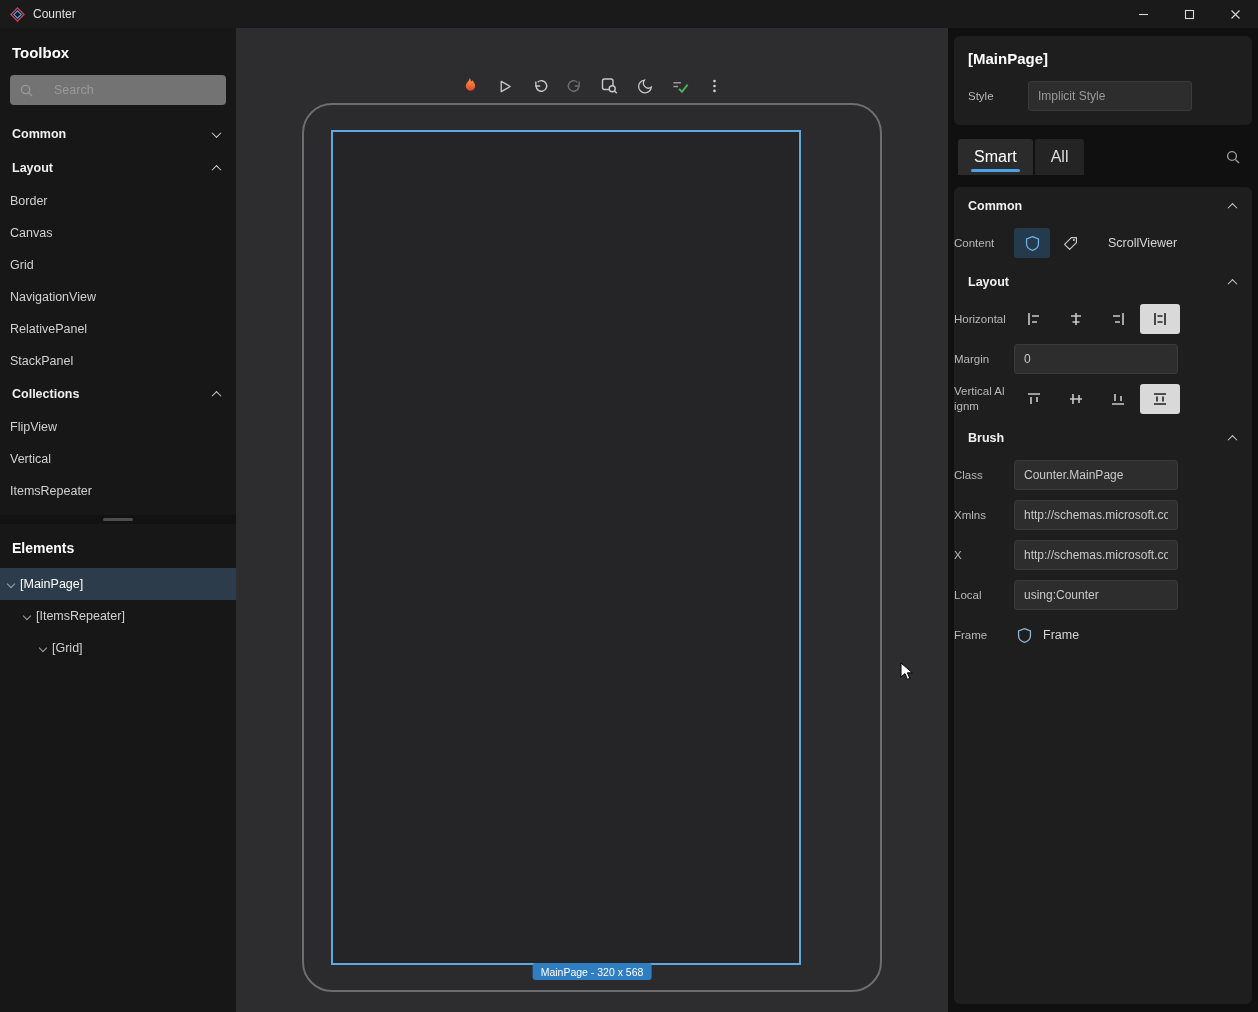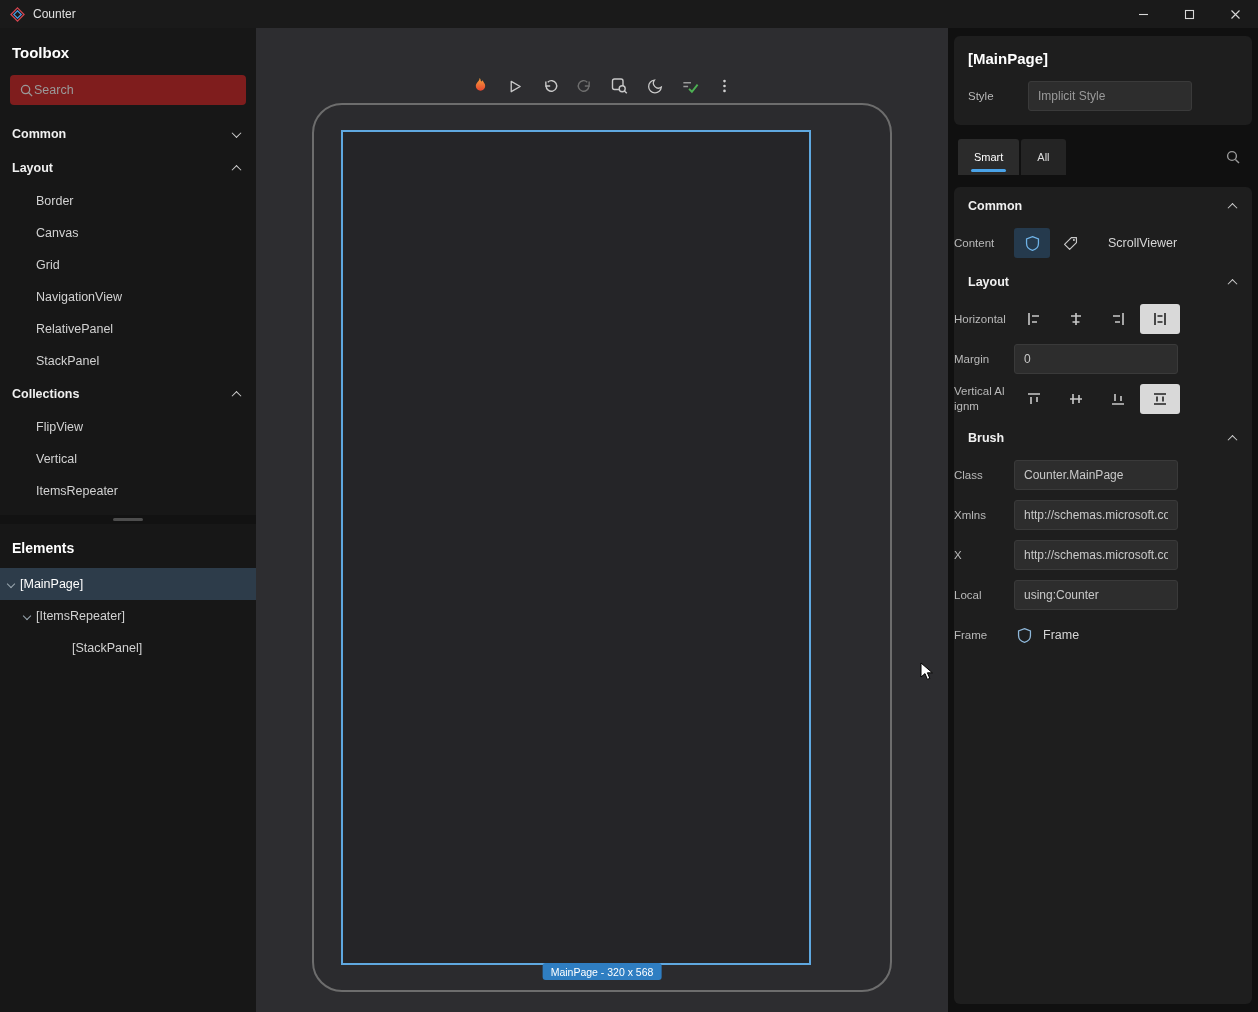--- a/index.html
+++ b/index.html
@@ -19,27 +19,27 @@
   
   .titlebar { height: 28px; flex: none; background: #1a1a1a; display: flex; align-items: center; }
   .app-icon { margin: 0 8px 0 10px; display: flex; }
   .app-title { font-size: 12px; color: #e0e0e0; }
   .win-controls { margin-left: auto; display: flex; height: 100%; }
   .winbtn { width: 46px; height: 100%; display: flex; align-items: center; justify-content: center; }
 
   .main { flex: 1; display: flex; min-height: 0; }
 
   
-  .left { width: 256px; flex: none; background: #171717; display: flex; flex-direction: column; overflow: hidden; }
+  .left { width: 236px; flex: none; background: #171717; display: flex; flex-direction: column; overflow: hidden; }
   .panel-title { font-size: 15px; font-weight: 700; padding: 16px 12px 12px; color: #fff; }
-  .search { margin: 2px 10px 12px; height: 30px; background: #7f1d1d; border-radius: 4px; display: flex; align-items: center; padding: 0 9px; gap: 0; }
+  .search { margin: 2px 10px 12px; height: 30px; background: #737373; border-radius: 4px; display: flex; align-items: center; padding: 0 9px; gap: 20px; }
   .search input { flex: 1; min-width: 0; background: transparent; border: none; outline: none; color: #ddd; font-size: 12.5px; }
   .search input::placeholder { color: #9a9a9a; }
   .sec-h { height: 34px; display: flex; align-items: center; justify-content: space-between; padding: 0 16px 0 12px; font-weight: 700; font-size: 12.5px; color: #f0f0f0; cursor: pointer; }
-  .tb-item { height: 32px; display: flex; align-items: center; padding-left: 36px; color: #d2d2d2; cursor: pointer; }
+  .tb-item { height: 32px; display: flex; align-items: center; padding-left: 10px; color: #d2d2d2; cursor: pointer; }
   .chev { width: 7px; height: 7px; border-right: 1.6px solid #cfcfcf; border-bottom: 1.6px solid #cfcfcf; display: inline-block; flex: none; }
   .chev.down { transform: rotate(45deg) translate(-1px,-1px); }
   .chev.up { transform: rotate(-135deg) translate(-1px,-1px); }
   .splitter { height: 9px; background: #121212; display: flex; align-items: center; justify-content: center; margin-top: 8px; cursor: row-resize; }
   .grip { width: 30px; height: 3px; background: #4d4d4d; border-radius: 2px; }
   .tree { display: flex; flex-direction: column; }
   .tree-row { height: 32px; display: flex; align-items: center; gap: 6px; color: #d2d2d2; cursor: pointer; }
   .tree-row.selected { background: #2d3c4a; color: #fff; }
   .tcar { width: 6px; height: 6px; border-right: 1.4px solid #9aa7b0; border-bottom: 1.4px solid #9aa7b0; transform: rotate(45deg); flex: none; }
 
@@ -56,21 +56,21 @@
   .right { width: 310px; flex: none; background: #101010; padding: 8px 6px; display: flex; flex-direction: column; gap: 12px; overflow: hidden; }
   .card { background: #1e1e1e; border-radius: 6px; }
   .card.head { padding: 14px; flex: none; }
   .insp-title { font-size: 15px; font-weight: 700; color: #fff; margin-bottom: 14px; }
   .prow { display: flex; align-items: center; padding: 5px 0; min-height: 40px; }
   .card.head .prow { padding: 0; min-height: 30px; }
   .plabel { width: 52px; flex: none; margin-right: 8px; font-size: 11.5px; color: #b9b9b9; line-height: 1.3; word-break: break-all; }
   .pinput { width: 164px; height: 30px; background: #2d2d2d; border: 1px solid #3a3a3a; border-radius: 3px; color: #c9c9c9; font-size: 12px; padding: 0 9px; white-space: nowrap; overflow: hidden; outline: none; }
   .pinput.dim { color: #9a9a9a; }
   .tabs { display: flex; align-items: center; gap: 2px; padding: 0 4px; margin-top: 2px; flex: none; }
-  .tab { height: 36px; padding: 0 16px; background: #242424; color: #ddd; font-size: 11px; position: relative; border-radius: 3px 3px 0 0; }
+  .tab { height: 36px; padding: 0 16px; background: #242424; color: #ddd; font-size: 16px; position: relative; border-radius: 3px 3px 0 0; }
   .tab.active { background: #2b2b2b; color: #fff; }
   .tab.active::after { content: ""; position: absolute; left: 13px; right: 13px; bottom: 3px; height: 3px; background: #4aa3e8; border-radius: 2px; }
   .tabs .spacer { flex: 1; }
   .icon-btn { width: 30px; height: 30px; display: flex; align-items: center; justify-content: center; border-radius: 3px; }
   .card.body { flex: 1; overflow: hidden; }
   .sech { display: flex; align-items: center; justify-content: space-between; padding: 12px 16px 10px 14px; font-weight: 700; font-size: 12.5px; color: #f0f0f0; cursor: pointer; }
   .btn-group { display: flex; gap: 2px; }
   .abtn { width: 40px; height: 30px; border-radius: 3px; display: flex; align-items: center; justify-content: center; color: #c9c9c9; }
   .abtn.selected { background: #d9d9d9; color: #222; }
   .cbtn { width: 36px; height: 30px; border-radius: 3px; display: flex; align-items: center; justify-content: center; }
@@ -154,22 +154,23 @@
       <div class="panel-title" style="font-size:14px;">Elements</div>
       <div class="tree">
         <div class="tree-row selected" style="padding-left:8px;">
           <span class="tcar"></span>
           <span>[MainPage]</span>
         </div>
         <div class="tree-row" style="padding-left:24px;">
           <span class="tcar"></span>
           <span>[ItemsRepeater]</span>
         </div>
-        <div class="tree-row" style="padding-left:72px;">
-          <span>[StackPanel]</span>
+        <div class="tree-row" style="padding-left:40px;">
+          <span class="tcar"></span>
+          <span>[Grid]</span>
         </div>
       </div>
     </aside>
 
     <section class="center">
       <div class="toolbar">
         <button class="tbtn">
           <svg width="18" height="18" viewBox="0 0 18 18">
             <defs>
                 <linearGradient id="fg" x1="0" y1="0" x2="0" y2="1">

